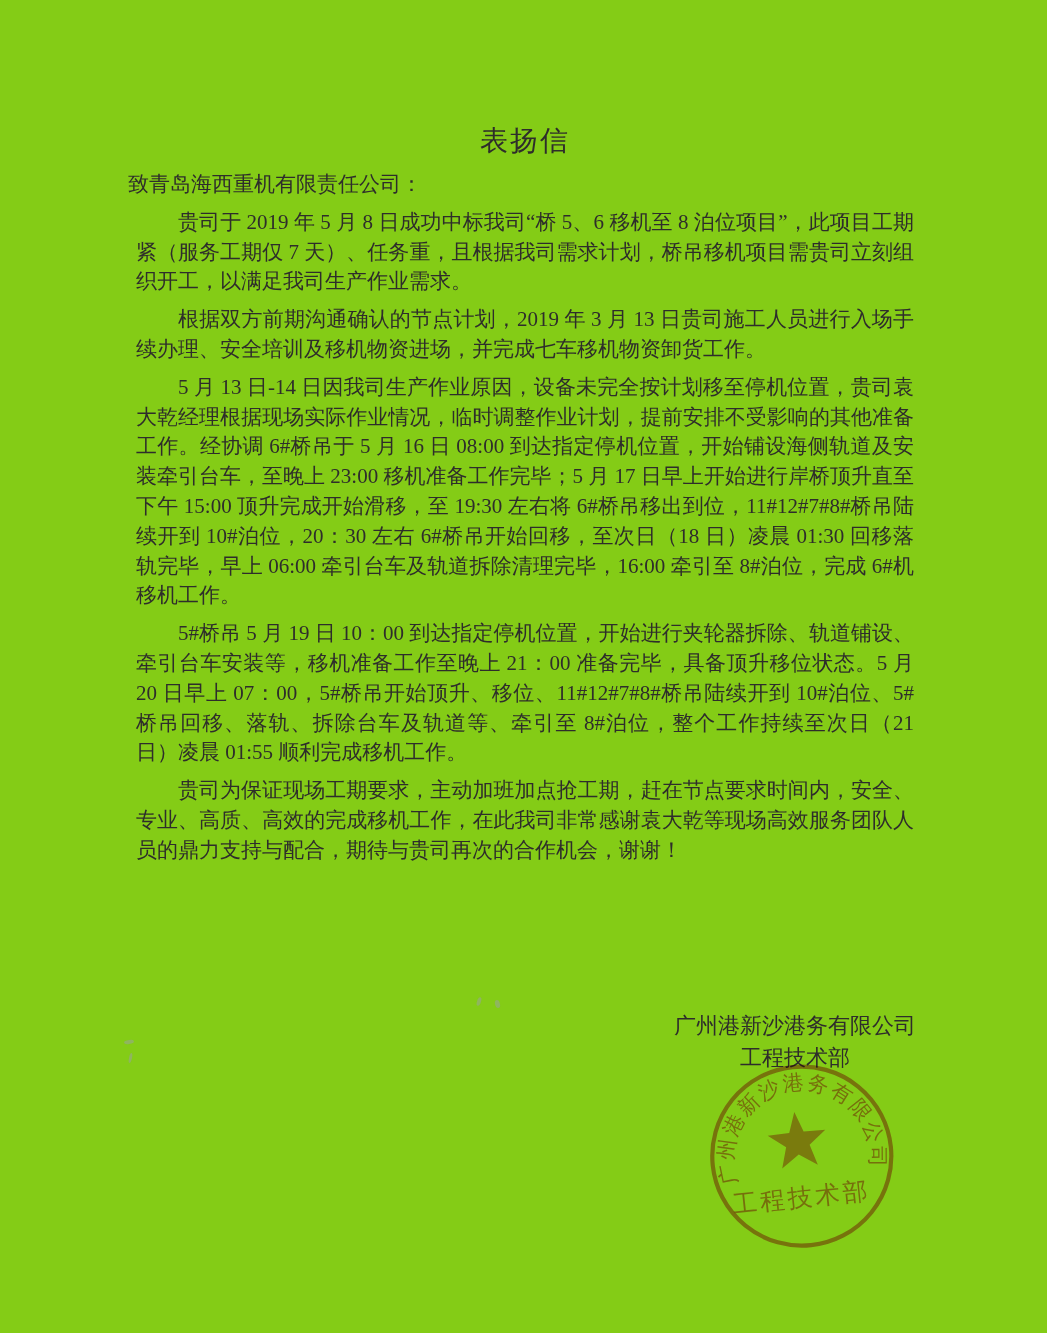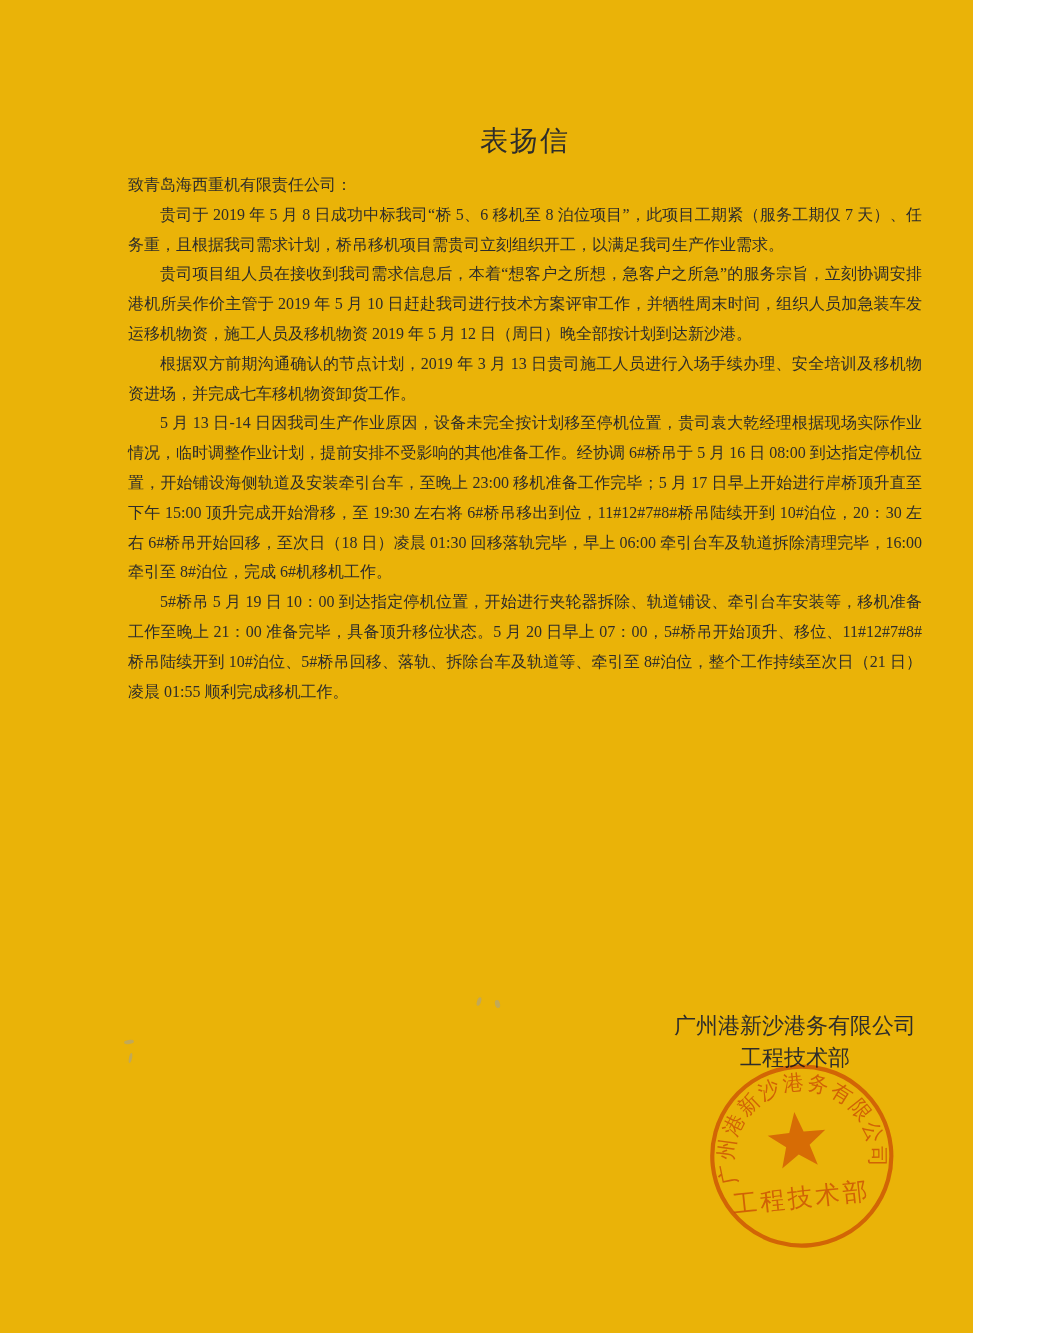--- a/index.html
+++ b/index.html
@@ -2,51 +2,51 @@
 <html><head>
 <meta charset="utf-8">
 <style>
   html, body {
     margin: 0;
     padding: 0;
     background: #ffffff;
   }
   .page {
     position: relative;
-    width: 973px;
+    width: 1047px;
     height: 1333px;
-    background: #eab308;
+    background: #84cc16;
     overflow: hidden;
     font-family: "Liberation Serif", "DejaVu Serif", serif;
     color: #2e2d2b;
   }
   .title {
     position: absolute;
     top: 122px;
     left: 128px;
     width: 794px;
     text-align: center;
     font-size: 28px;
     font-weight: 500;
     letter-spacing: 2px;
   }
   .letter-body {
     position: absolute;
     top: 170px;
     left: 128px;
     width: 794px;
-    font-size: 16px;
+    font-size: 21px;
     line-height: 29.8px;
     text-align: justify;
   }
   .salutation {
     text-indent: 0;
   }
   .para {
-    margin: 0;
+    margin: 8px;
     text-indent: 2em;
   }
   .signature {
     position: absolute;
     top: 1010px;
     left: 640px;
     width: 310px;
     text-align: center;
     font-size: 22px;
     line-height: 31.5px;
@@ -90,24 +90,24 @@
 </head>
 <body>
 
 <div class="page">
 
   <div class="title">表扬信</div>
 
   <div class="letter-body">
     <div class="salutation">致青岛海西重机有限责任公司：</div>
     <p class="para">贵司于 2019 年 5 月 8 日成功中标我司“桥 5、6 移机至 8 泊位项目”，此项目工期紧（服务工期仅 7 天）、任务重，且根据我司需求计划，桥吊移机项目需贵司立刻组织开工，以满足我司生产作业需求。</p>
-    <p class="para">贵司项目组人员在接收到我司需求信息后，本着“想客户之所想，急客户之所急”的服务宗旨，立刻协调安排港机所吴作价主管于 2019 年 5 月 10 日赶赴我司进行技术方案评审工作，并牺牲周末时间，组织人员加急装车发运移机物资，施工人员及移机物资 2019 年 5 月 12 日（周日）晚全部按计划到达新沙港。</p>
     <p class="para">根据双方前期沟通确认的节点计划，2019 年 3 月 13 日贵司施工人员进行入场手续办理、安全培训及移机物资进场，并完成七车移机物资卸货工作。</p>
     <p class="para">5 月 13 日-14 日因我司生产作业原因，设备未完全按计划移至停机位置，贵司袁大乾经理根据现场实际作业情况，临时调整作业计划，提前安排不受影响的其他准备工作。经协调 6#桥吊于 5 月 16 日 08:00 到达指定停机位置，开始铺设海侧轨道及安装牵引台车，至晚上 23:00 移机准备工作完毕；5 月 17 日早上开始进行岸桥顶升直至下午 15:00 顶升完成开始滑移，至 19:30 左右将 6#桥吊移出到位，11#12#7#8#桥吊陆续开到 10#泊位，20：30 左右 6#桥吊开始回移，至次日（18 日）凌晨 01:30 回移落轨完毕，早上 06:00 牵引台车及轨道拆除清理完毕，16:00 牵引至 8#泊位，完成 6#机移机工作。</p>
     <p class="para">5#桥吊 5 月 19 日 10：00 到达指定停机位置，开始进行夹轮器拆除、轨道铺设、牵引台车安装等，移机准备工作至晚上 21：00 准备完毕，具备顶升移位状态。5 月 20 日早上 07：00，5#桥吊开始顶升、移位、11#12#7#8#桥吊陆续开到 10#泊位、5#桥吊回移、落轨、拆除台车及轨道等、牵引至 8#泊位，整个工作持续至次日（21 日）凌晨 01:55 顺利完成移机工作。</p>
+    <p class="para">贵司为保证现场工期要求，主动加班加点抢工期，赶在节点要求时间内，安全、专业、高质、高效的完成移机工作，在此我司非常感谢袁大乾等现场高效服务团队人员的鼎力支持与配合，期待与贵司再次的合作机会，谢谢！</p>
   </div>
 
   <div class="signature">
     <div>广州港新沙港务有限公司</div>
     <div>工程技术部</div>
   </div>
 
   <svg class="seal" viewBox="0 0 210 210" aria-hidden="true">
     <defs>
       <path id="seal-arc" d="M 37.3 129.6 A 72 72 0 1 1 172.7 129.6" fill="none"></path>

